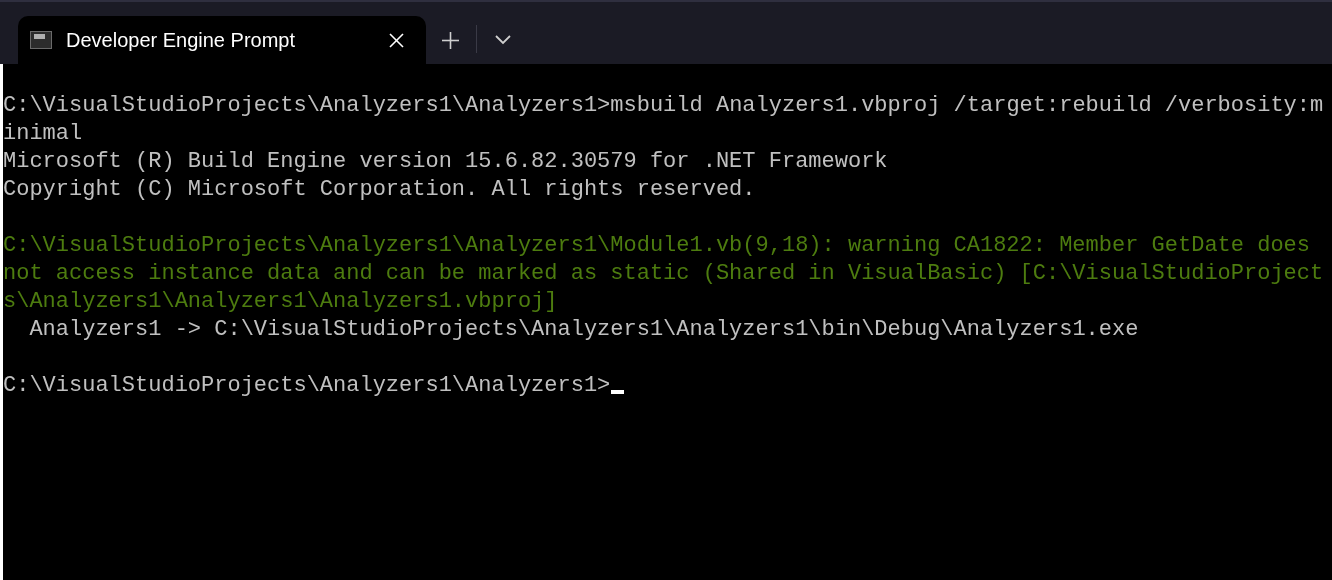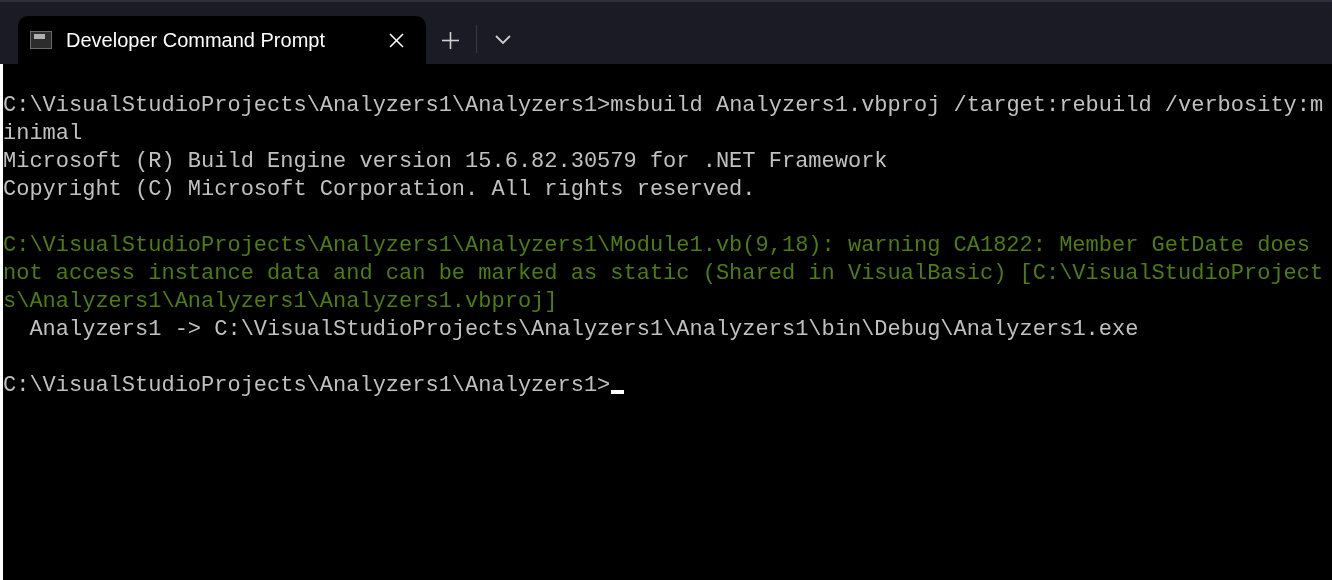--- a/index.html
+++ b/index.html
@@ -114,21 +114,21 @@
 
   svg { display: block; }
   .ln { display: block; }
 </style>
 </head>
 <body>
 
 <div class="title-bar">
   <div class="tab">
     <span class="tab-icon"></span>
-    <span class="tab-title">Developer Command Prompt</span>
+    <span class="tab-title">Developer Engine Prompt</span>
     <span class="tab-close">
       <svg width="15" height="15" viewBox="0 0 15 15">
         <line x1="1" y1="1" x2="14" y2="14" stroke="#ffffff" stroke-width="1.6"></line>
         <line x1="14" y1="1" x2="1" y2="14" stroke="#ffffff" stroke-width="1.6"></line>
       </svg>
     </span>
   </div>
   <div class="toolbar-btn">
     <svg width="17" height="17" viewBox="0 0 17 17">
       <line x1="8.5" y1="0" x2="8.5" y2="17" stroke="#cfcfcf" stroke-width="1.6"></line>

